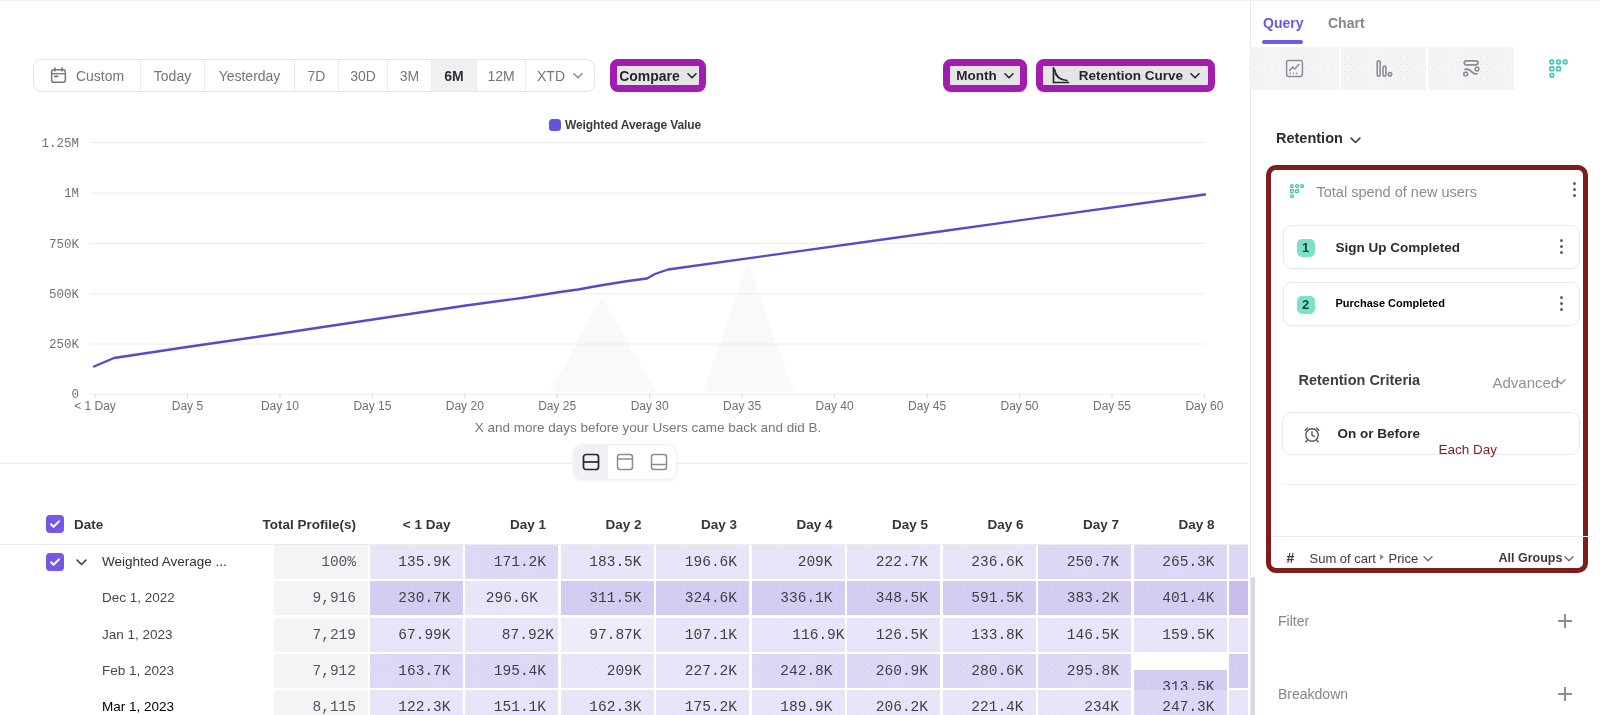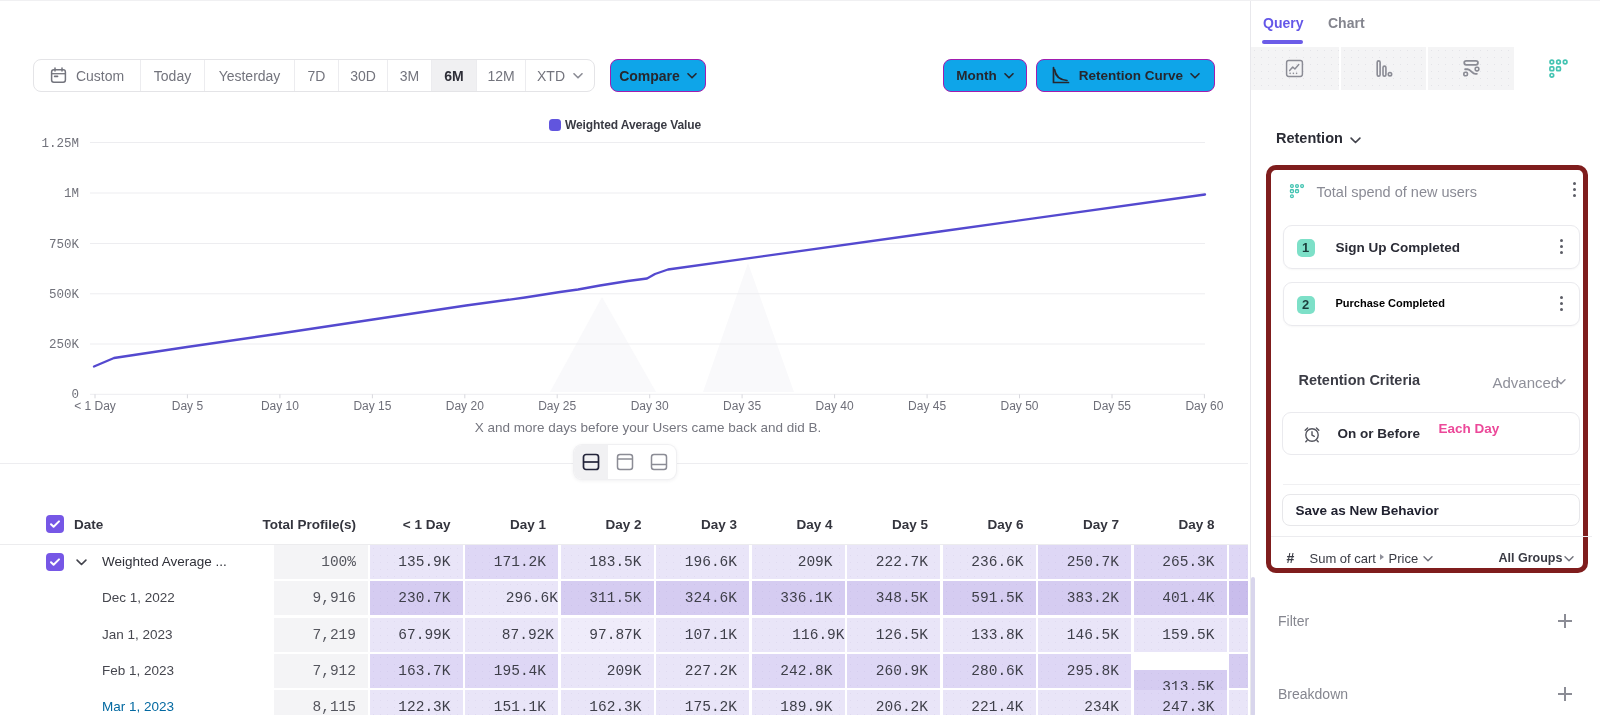--- a/index.html
+++ b/index.html
@@ -8,21 +8,21 @@
 .abs > svg.blk { display:block; }
 #page { position:relative; width:1600px; height:715px; border-top:1px solid #f0f0f2; }
 #main { position:absolute; left:0; top:0; width:1248px; height:715px; overflow:hidden; }
 #side { position:absolute; left:1250px; top:0; width:350px; height:715px; border-left:1px solid #e8e8ec; }
 
 .seg { position:absolute; left:33px; top:58px; height:33px; border:1px solid #e4e4e7; border-radius:8px; display:flex; align-items:stretch; background:#fff; }
 .seg .it { display:flex; align-items:center; justify-content:center; font-size:14px; color:#73747d; border-right:1px solid #ececef; }
 .seg .it:last-child { border-right:none; border-radius:0 7px 7px 0; }
 .seg .it:first-child { border-radius:7px 0 0 7px; }
 .seg .sel { background:#f0f0f2; color:#2e2f38; font-weight:700; }
-.btn { position:absolute; height:33px; border:1px solid #a21caf; border-radius:8px; background:#0ea5e9; display:flex; align-items:center; justify-content:center; font-size:14px; color:#26272e; font-weight:700; }
+.btn { position:absolute; height:33px; border:7px solid #a21caf; border-radius:8px; background:#e5e5e5; display:flex; align-items:center; justify-content:center; font-size:14px; color:#26272e; font-weight:700; }
 
 .cell { position:absolute; font-size:14.5px; color:#3e3f49; text-align:right; font-family:"Liberation Mono", monospace; }
 .hdr { position:absolute; font-size:13.5px; font-weight:700; color:#34353e; text-align:right; }
 .cb { position:absolute; width:18px; height:18px; background:#7657e6; border-radius:4px; }
 .cb svg { position:absolute; left:2px; top:2px; }
 
 .kebab { position:absolute; width:4px; }
 .kebab i { display:block; width:3.2px; height:3.2px; border-radius:50%; background:#5c5d66; margin-bottom:2.9px; }
 .plus { position:absolute; width:14px; height:14px; }
 .plus:before { content:""; position:absolute; left:0; top:6.2px; width:14px; height:1.6px; background:#8b8c95; }
@@ -166,21 +166,21 @@
       <div class="cell" style="left:656.0px;top:543.5px;width:93px;height:34px;line-height:34px;background:#e9e5f8;background-image:radial-gradient(rgba(60,40,120,0.05) 0.9px, transparent 0.9px);background-size:7px 7px;padding-right:12px">196.6K</div>
       <div class="cell" style="left:751.5px;top:543.5px;width:93px;height:34px;line-height:34px;background:#e9e5f8;background-image:radial-gradient(rgba(60,40,120,0.05) 0.9px, transparent 0.9px);background-size:7px 7px;padding-right:12px">209K</div>
       <div class="cell" style="left:847.0px;top:543.5px;width:93px;height:34px;line-height:34px;background:#e9e5f8;background-image:radial-gradient(rgba(60,40,120,0.05) 0.9px, transparent 0.9px);background-size:7px 7px;padding-right:12px">222.7K</div>
       <div class="cell" style="left:942.5px;top:543.5px;width:93px;height:34px;line-height:34px;background:#e9e5f8;background-image:radial-gradient(rgba(60,40,120,0.05) 0.9px, transparent 0.9px);background-size:7px 7px;padding-right:12px">236.6K</div>
       <div class="cell" style="left:1038.0px;top:543.5px;width:93px;height:34px;line-height:34px;background:#ded7f5;background-image:radial-gradient(rgba(60,40,120,0.05) 0.9px, transparent 0.9px);background-size:7px 7px;padding-right:12px">250.7K</div>
       <div class="cell" style="left:1133.5px;top:543.5px;width:93px;height:34px;line-height:34px;background:#ded7f5;background-image:radial-gradient(rgba(60,40,120,0.05) 0.9px, transparent 0.9px);background-size:7px 7px;padding-right:12px">265.3K</div>
       <div class="cell" style="left:1229.0px;top:543.5px;width:93px;height:34px;line-height:34px;background:#ded7f5;background-image:radial-gradient(rgba(60,40,120,0.05) 0.9px, transparent 0.9px);background-size:7px 7px;padding-right:12px"></div>
       <div class="abs" style="left:102px;top:589.0px;font-size:13.5px;color:#46474f">Dec 1, 2022</div>
       <div class="cell" style="left:274px;top:580.0px;width:94px;height:34px;line-height:34px;background:#f4f4f6;padding-right:12px;color:#55565e">9,916</div>
       <div class="cell" style="left:369.5px;top:580.0px;width:93px;height:34px;line-height:34px;background:#d5ccf1;background-image:radial-gradient(rgba(60,40,120,0.05) 0.9px, transparent 0.9px);background-size:7px 7px;padding-right:12px">230.7K</div>
-      <div class="cell" style="left:465.0px;top:580.0px;width:93px;height:34px;line-height:34px;background:#e9e5f8;background-image:radial-gradient(rgba(60,40,120,0.05) 0.9px, transparent 0.9px);background-size:7px 7px;padding-right:0">296.6K</div>
+      <div class="cell" style="left:465.0px;top:580.0px;width:93px;height:34px;line-height:34px;background:#e9e5f8;background-image:radial-gradient(rgba(60,40,120,0.05) 0.9px, transparent 0.9px);background-size:7px 7px;padding-right:20px">296.6K</div>
       <div class="cell" style="left:560.5px;top:580.0px;width:93px;height:34px;line-height:34px;background:#d5ccf1;background-image:radial-gradient(rgba(60,40,120,0.05) 0.9px, transparent 0.9px);background-size:7px 7px;padding-right:12px">311.5K</div>
       <div class="cell" style="left:656.0px;top:580.0px;width:93px;height:34px;line-height:34px;background:#d5ccf1;background-image:radial-gradient(rgba(60,40,120,0.05) 0.9px, transparent 0.9px);background-size:7px 7px;padding-right:12px">324.6K</div>
       <div class="cell" style="left:751.5px;top:580.0px;width:93px;height:34px;line-height:34px;background:#d5ccf1;background-image:radial-gradient(rgba(60,40,120,0.05) 0.9px, transparent 0.9px);background-size:7px 7px;padding-right:12px">336.1K</div>
       <div class="cell" style="left:847.0px;top:580.0px;width:93px;height:34px;line-height:34px;background:#d5ccf1;background-image:radial-gradient(rgba(60,40,120,0.05) 0.9px, transparent 0.9px);background-size:7px 7px;padding-right:12px">348.5K</div>
       <div class="cell" style="left:942.5px;top:580.0px;width:93px;height:34px;line-height:34px;background:#d5ccf1;background-image:radial-gradient(rgba(60,40,120,0.05) 0.9px, transparent 0.9px);background-size:7px 7px;padding-right:12px">591.5K</div>
       <div class="cell" style="left:1038.0px;top:580.0px;width:93px;height:34px;line-height:34px;background:#d5ccf1;background-image:radial-gradient(rgba(60,40,120,0.05) 0.9px, transparent 0.9px);background-size:7px 7px;padding-right:12px">383.2K</div>
       <div class="cell" style="left:1133.5px;top:580.0px;width:93px;height:34px;line-height:34px;background:#d5ccf1;background-image:radial-gradient(rgba(60,40,120,0.05) 0.9px, transparent 0.9px);background-size:7px 7px;padding-right:12px">401.4K</div>
       <div class="cell" style="left:1229.0px;top:580.0px;width:93px;height:34px;line-height:34px;background:#c9bdec;background-image:radial-gradient(rgba(60,40,120,0.05) 0.9px, transparent 0.9px);background-size:7px 7px;padding-right:12px"></div>
       <div class="abs" style="left:102px;top:625.5px;font-size:13.5px;color:#46474f">Jan 1, 2023</div>
       <div class="cell" style="left:274px;top:616.5px;width:94px;height:34px;line-height:34px;background:#f4f4f6;padding-right:12px;color:#55565e">7,219</div>
@@ -199,21 +199,21 @@
       <div class="cell" style="left:369.5px;top:652.5px;width:93px;height:34px;line-height:34px;background:#ded7f5;background-image:radial-gradient(rgba(60,40,120,0.05) 0.9px, transparent 0.9px);background-size:7px 7px;padding-right:12px">163.7K</div>
       <div class="cell" style="left:465.0px;top:652.5px;width:93px;height:34px;line-height:34px;background:#ded7f5;background-image:radial-gradient(rgba(60,40,120,0.05) 0.9px, transparent 0.9px);background-size:7px 7px;padding-right:12px">195.4K</div>
       <div class="cell" style="left:560.5px;top:652.5px;width:93px;height:34px;line-height:34px;background:#e9e5f8;background-image:radial-gradient(rgba(60,40,120,0.05) 0.9px, transparent 0.9px);background-size:7px 7px;padding-right:12px">209K</div>
       <div class="cell" style="left:656.0px;top:652.5px;width:93px;height:34px;line-height:34px;background:#e9e5f8;background-image:radial-gradient(rgba(60,40,120,0.05) 0.9px, transparent 0.9px);background-size:7px 7px;padding-right:12px">227.2K</div>
       <div class="cell" style="left:751.5px;top:652.5px;width:93px;height:34px;line-height:34px;background:#ded7f5;background-image:radial-gradient(rgba(60,40,120,0.05) 0.9px, transparent 0.9px);background-size:7px 7px;padding-right:12px">242.8K</div>
       <div class="cell" style="left:847.0px;top:652.5px;width:93px;height:34px;line-height:34px;background:#ded7f5;background-image:radial-gradient(rgba(60,40,120,0.05) 0.9px, transparent 0.9px);background-size:7px 7px;padding-right:12px">260.9K</div>
       <div class="cell" style="left:942.5px;top:652.5px;width:93px;height:34px;line-height:34px;background:#ded7f5;background-image:radial-gradient(rgba(60,40,120,0.05) 0.9px, transparent 0.9px);background-size:7px 7px;padding-right:12px">280.6K</div>
       <div class="cell" style="left:1038.0px;top:652.5px;width:93px;height:34px;line-height:34px;background:#ded7f5;background-image:radial-gradient(rgba(60,40,120,0.05) 0.9px, transparent 0.9px);background-size:7px 7px;padding-right:12px">295.8K</div>
       <div class="cell" style="left:1133.5px;top:669px;width:93px;height:34px;line-height:34px;background:#d5ccf1;background-image:radial-gradient(rgba(60,40,120,0.05) 0.9px, transparent 0.9px);background-size:7px 7px;padding-right:12px">313.5K</div>
       <div class="cell" style="left:1229.0px;top:652.5px;width:93px;height:34px;line-height:34px;background:#d5ccf1;background-image:radial-gradient(rgba(60,40,120,0.05) 0.9px, transparent 0.9px);background-size:7px 7px;padding-right:12px"></div>
-      <div class="abs" style="left:102px;top:697.5px;font-size:13.5px;color:#0369a1">Mar 1, 2023</div>
+      <div class="abs" style="left:102px;top:697.5px;font-size:13.5px;color:#000000">Mar 1, 2023</div>
       <div class="cell" style="left:274px;top:688.5px;width:94px;height:34px;line-height:34px;background:#f4f4f6;padding-right:12px;color:#55565e">8,115</div>
       <div class="cell" style="left:369.5px;top:688.5px;width:93px;height:34px;line-height:34px;background:#e9e5f8;background-image:radial-gradient(rgba(60,40,120,0.05) 0.9px, transparent 0.9px);background-size:7px 7px;padding-right:12px">122.3K</div>
       <div class="cell" style="left:465.0px;top:688.5px;width:93px;height:34px;line-height:34px;background:#e9e5f8;background-image:radial-gradient(rgba(60,40,120,0.05) 0.9px, transparent 0.9px);background-size:7px 7px;padding-right:12px">151.1K</div>
       <div class="cell" style="left:560.5px;top:688.5px;width:93px;height:34px;line-height:34px;background:#e9e5f8;background-image:radial-gradient(rgba(60,40,120,0.05) 0.9px, transparent 0.9px);background-size:7px 7px;padding-right:12px">162.3K</div>
       <div class="cell" style="left:656.0px;top:688.5px;width:93px;height:34px;line-height:34px;background:#e9e5f8;background-image:radial-gradient(rgba(60,40,120,0.05) 0.9px, transparent 0.9px);background-size:7px 7px;padding-right:12px">175.2K</div>
       <div class="cell" style="left:751.5px;top:688.5px;width:93px;height:34px;line-height:34px;background:#e9e5f8;background-image:radial-gradient(rgba(60,40,120,0.05) 0.9px, transparent 0.9px);background-size:7px 7px;padding-right:12px">189.9K</div>
       <div class="cell" style="left:847.0px;top:688.5px;width:93px;height:34px;line-height:34px;background:#e9e5f8;background-image:radial-gradient(rgba(60,40,120,0.05) 0.9px, transparent 0.9px);background-size:7px 7px;padding-right:12px">206.2K</div>
       <div class="cell" style="left:942.5px;top:688.5px;width:93px;height:34px;line-height:34px;background:#e9e5f8;background-image:radial-gradient(rgba(60,40,120,0.05) 0.9px, transparent 0.9px);background-size:7px 7px;padding-right:12px">221.4K</div>
       <div class="cell" style="left:1038.0px;top:688.5px;width:93px;height:34px;line-height:34px;background:#e9e5f8;background-image:radial-gradient(rgba(60,40,120,0.05) 0.9px, transparent 0.9px);background-size:7px 7px;padding-right:12px">234K</div>
       <div class="cell" style="left:1133.5px;top:688.5px;width:93px;height:34px;line-height:34px;background:#ded7f5;background-image:radial-gradient(rgba(60,40,120,0.05) 0.9px, transparent 0.9px);background-size:7px 7px;padding-right:12px">247.3K</div>
@@ -304,26 +304,23 @@
           </svg>
         </div>
         <div class="abs" style="left:11px;top:241.5px;width:298px;height:43px;border:1px solid #eaeaee;border-radius:9px">
           <div class="abs" style="left:19px;top:11px"><svg width="20" height="20" viewBox="0 0 20 20" fill="none" stroke="#54555e" stroke-width="1.4">
               <circle cx="10" cy="11" r="6.2"></circle>
               <path d="M10 7.8V11l2.3 1.3" stroke-linecap="round"></path>
               <path d="M3.2 6.2L5.6 3.9M16.8 6.2l-2.4-2.3" stroke-linecap="round"></path>
               <path d="M5 16.5l-1.2 1.3M15 16.5l1.2 1.3" stroke-linecap="round"></path>
             </svg></div>
           <div class="abs" style="left:55px;top:13px;font-size:13.5px;font-weight:700;color:#2a2b35">On or Before</div>
-          <div class="abs" style="left:156px;top:8px;font-size:13.5px;font-weight:700;color:#ec4899">Each Day</div>
+          <div class="abs" style="left:156px;top:29px;font-size:13.5px;font-weight:400;color:#7f1d1d">Each Day</div>
         </div>
         <div class="abs" style="left:12px;top:313.5px;width:297px;height:1px;background:#f0f0f2"></div>
-        <div class="abs" style="left:11px;top:323.5px;width:298px;height:32px;border:1px solid #e7e7ea;border-radius:8px">
-          <div class="abs" style="left:13px;top:8px;font-size:13.5px;font-weight:700;color:#212230">Save as New Behavior</div>
-        </div>
         <div class="abs" style="left:0;top:365.5px;width:321px;height:1px;background:#ececef"></div>
         <div class="abs" style="left:16px;top:380px;font-size:14px;font-weight:700;color:#3a3b44">#</div>
         <div class="abs" style="left:39px;top:381px;font-size:13px;color:#3a3b44">Sum of cart</div>
         <div class="abs" style="left:109px;top:384px;width:0;height:0;border-left:4.5px solid #8f909a;border-top:3.8px solid transparent;border-bottom:3.8px solid transparent"></div>
         <div class="abs" style="left:118px;top:381px;font-size:13px;color:#3a3b44">Price</div>
         <div class="abs" style="left:152px;top:386px">
           <svg class="blk" width="10" height="6" viewBox="0 0 10 6" fill="none" style="" stroke="#6e6f78" stroke-width="1.4" stroke-linecap="round" stroke-linejoin="round">
             <path d="M1 0.8L5 4.8L9 0.8"></path>
           </svg>
         </div>

